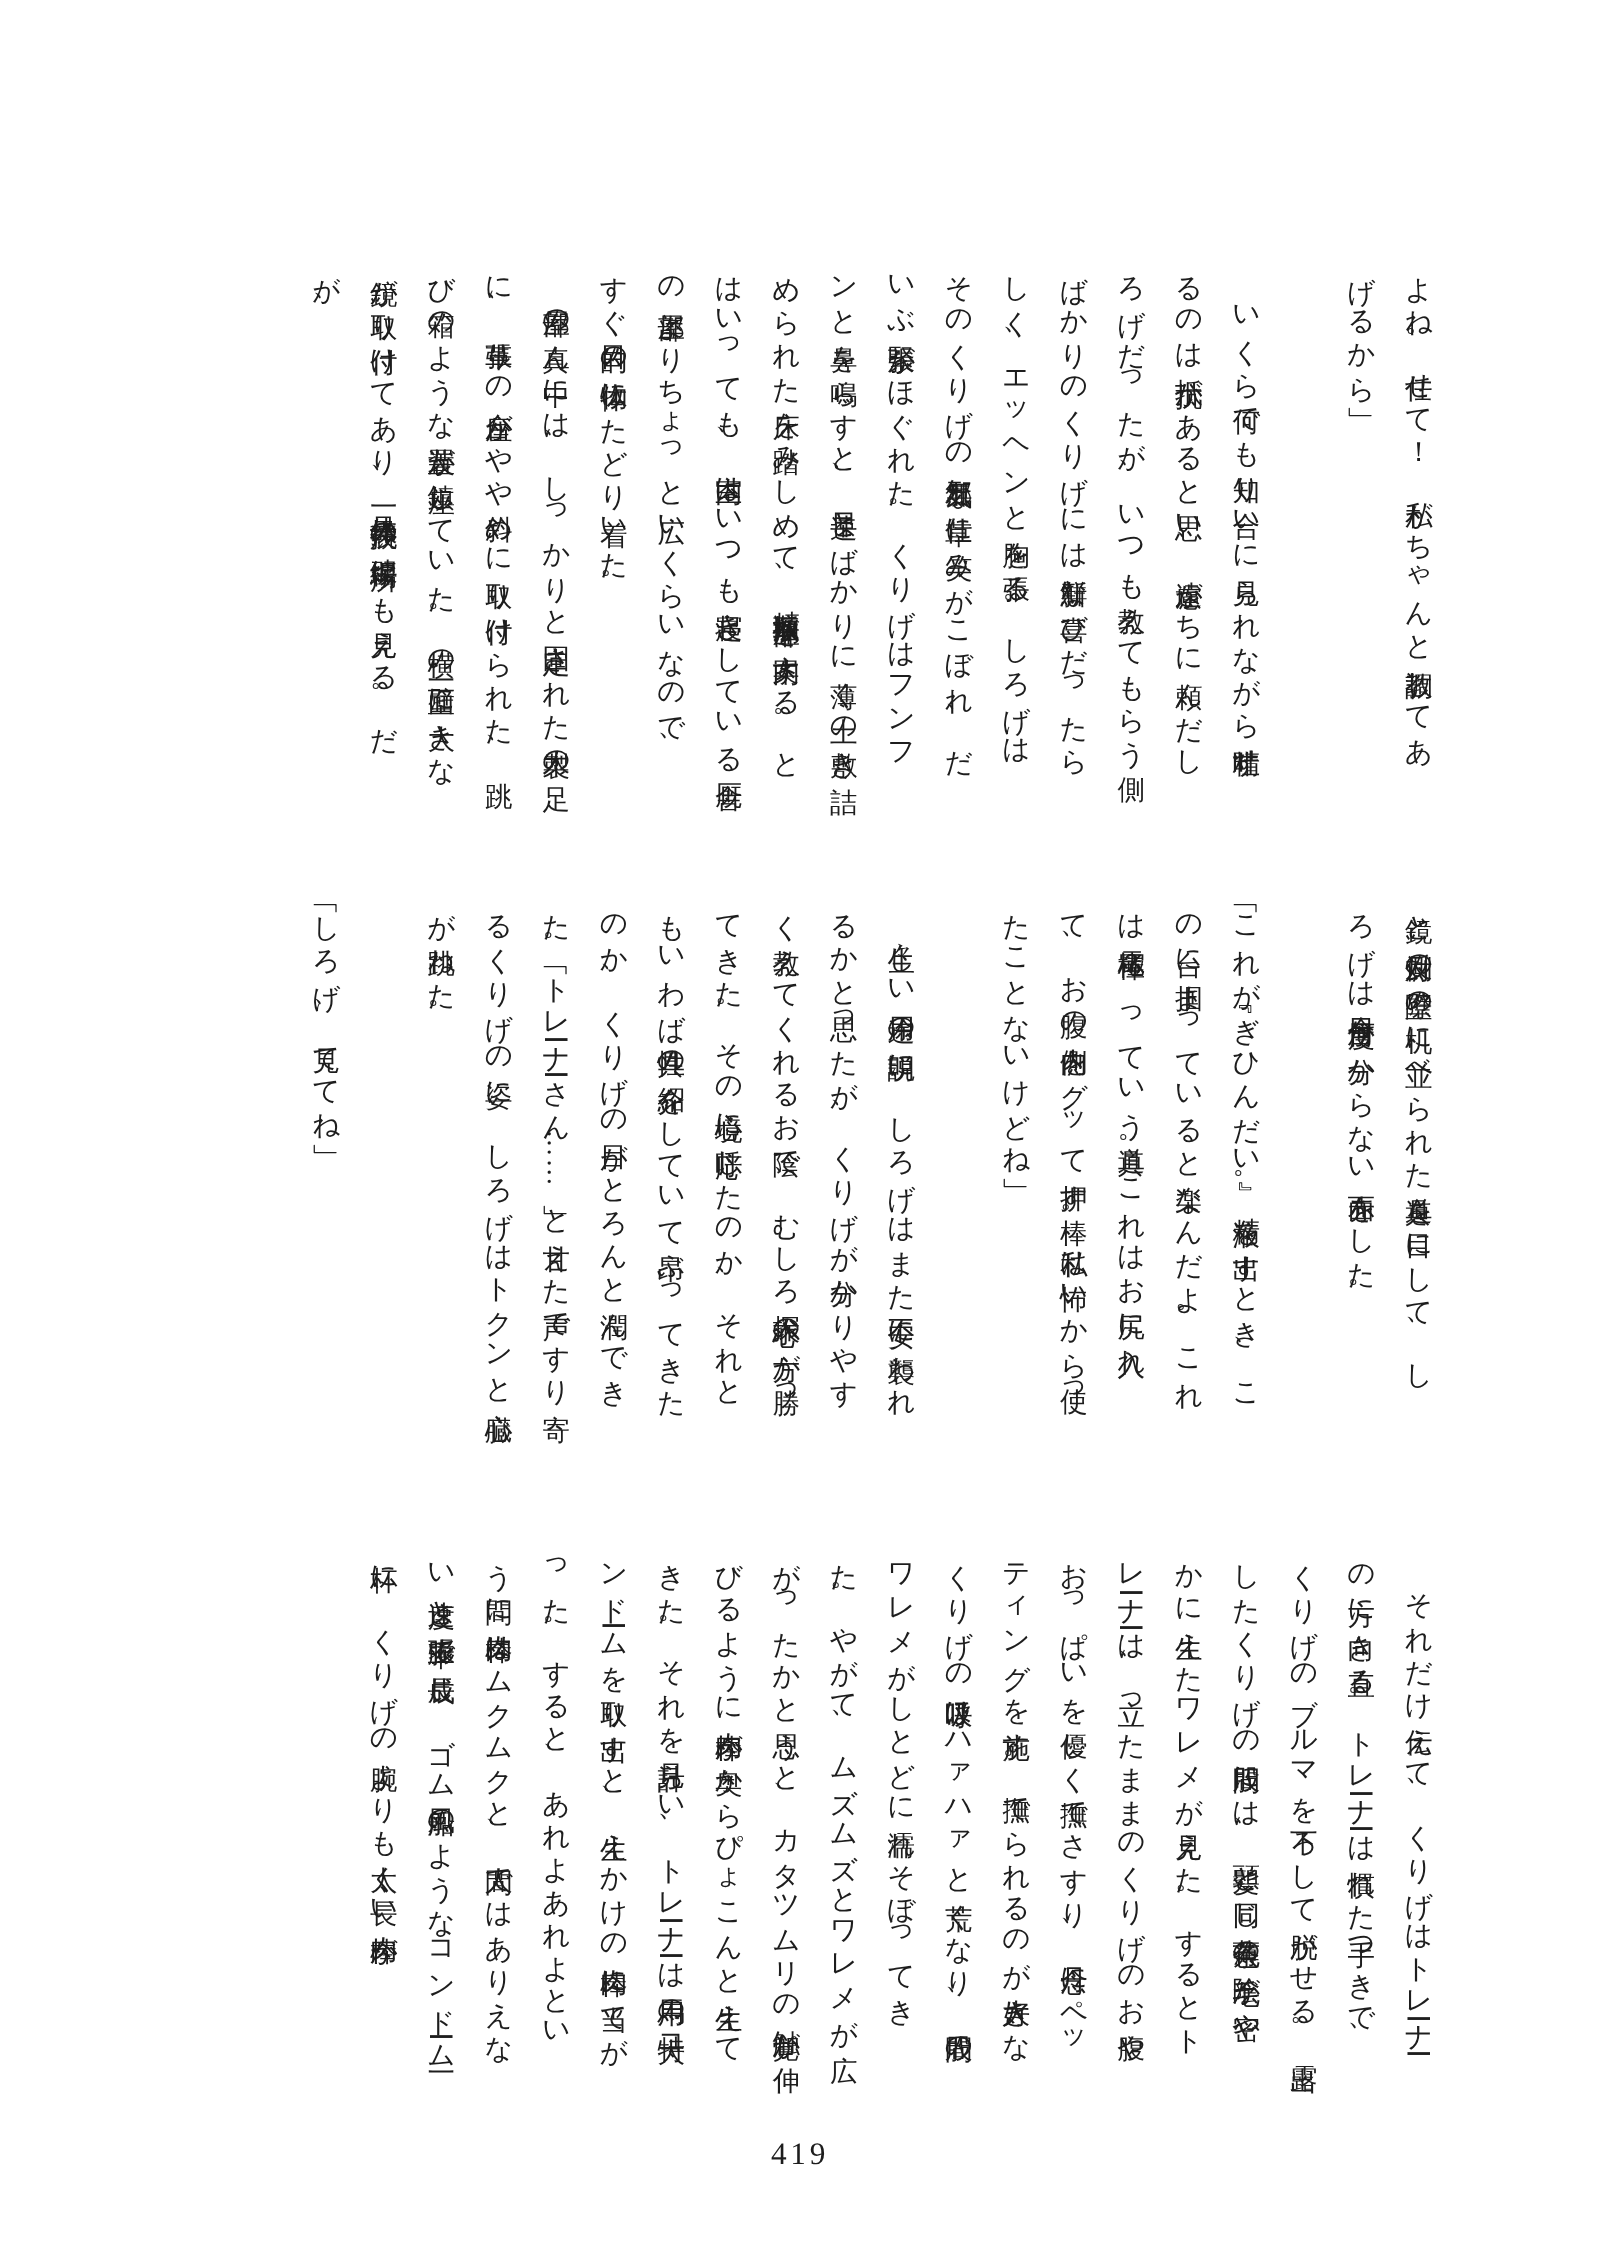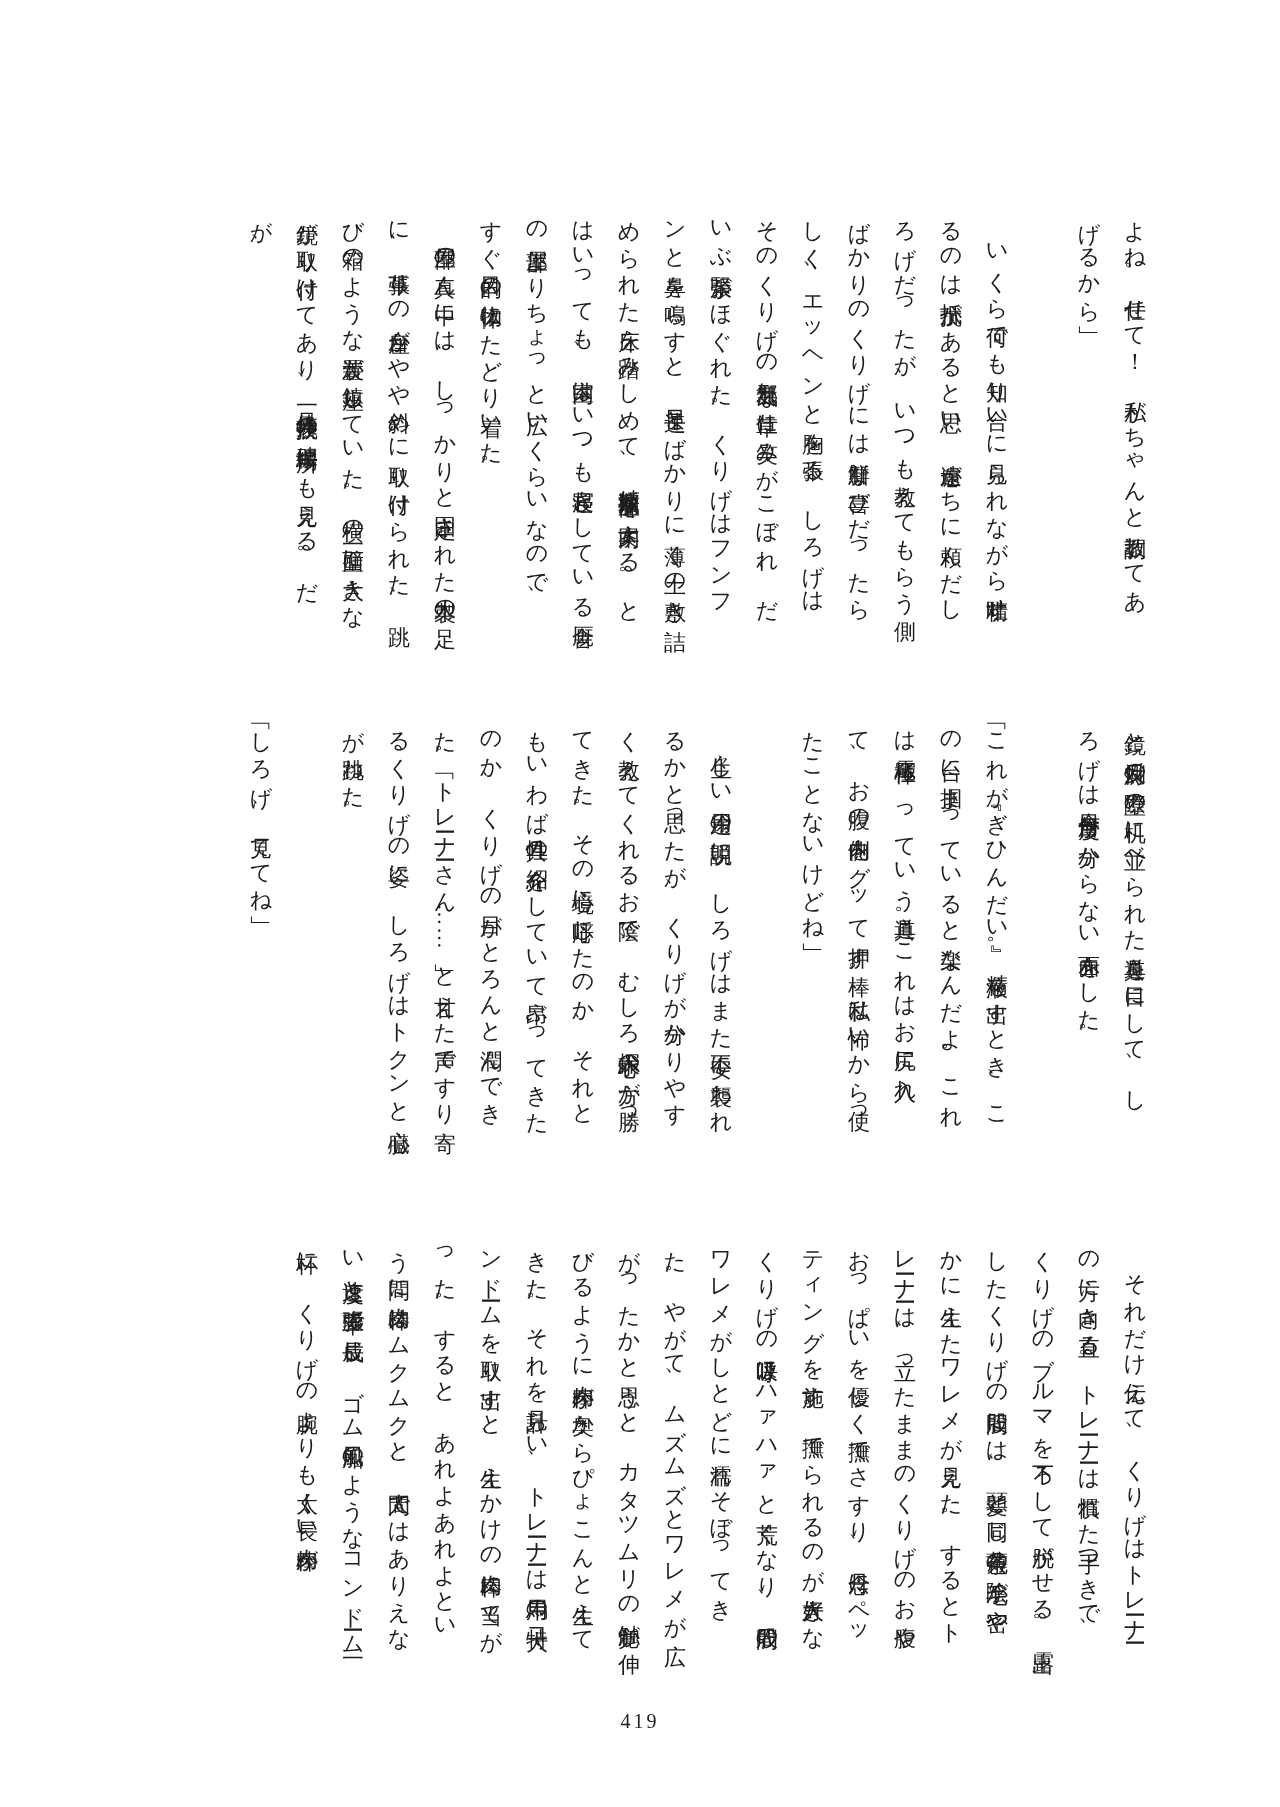--- a/index.html
+++ b/index.html
@@ -46,21 +46,21 @@
   .text-flow p:first-child {
     margin-block-start: 0;
   }
 
   .page-number {
     position: absolute;
     top: 1710px;
     left: 0;
     width: 100%;
     text-align: center;
-    font-size: 20px;
+    font-size: 25px;
     letter-spacing: 3px;
   }
 </style>
 </head>
 <body>
 
 <div class="page" style="background: rgb(255, 255, 255); color: rgb(29, 29, 29);">
 
   <section class="text-flow" id="section-top">
       <p class="dialogue">よね。任せて！　私がちゃんと調教してあげるから」</p>

